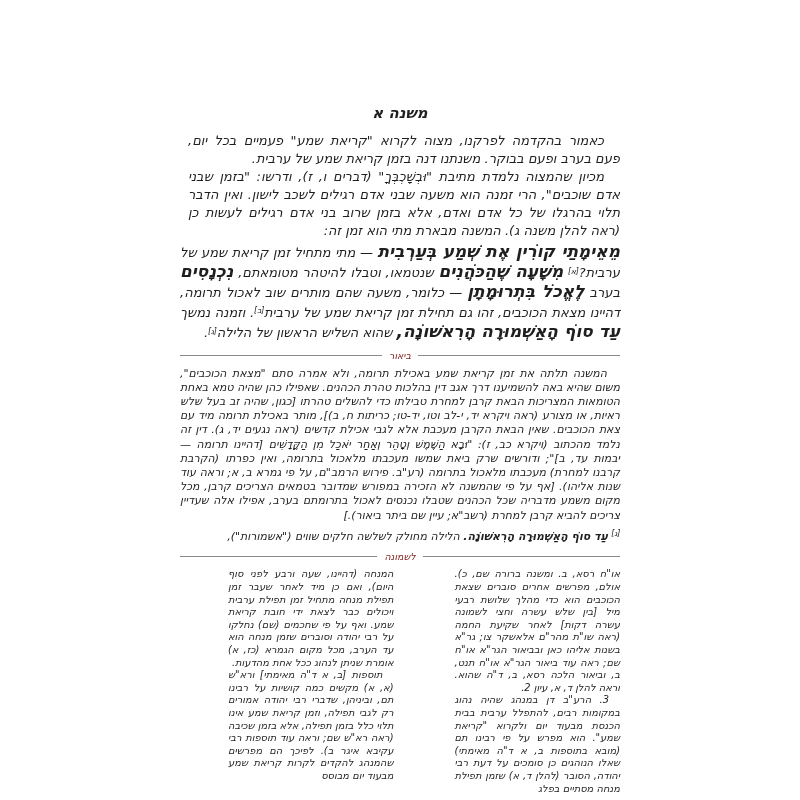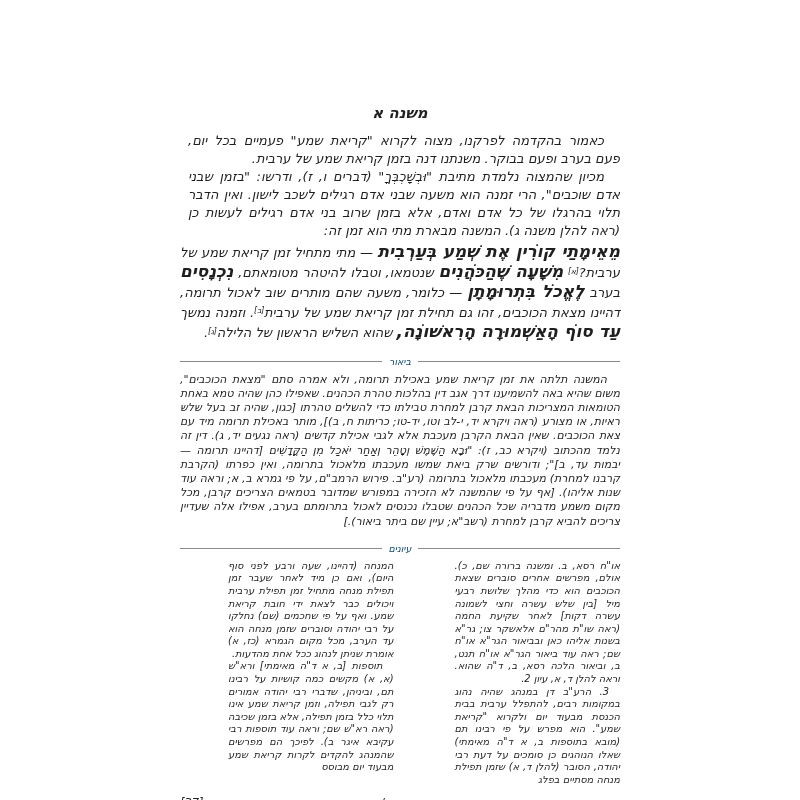--- a/index.html
+++ b/index.html
@@ -42,22 +42,22 @@
   .mishnah .b { font-weight: bold; font-size: 17px; }
   .b { font-weight: bold; }
   .sup {
     font-size: 8px;
     vertical-align: 3.5px;
     letter-spacing: -0.3px;
   }
   .divider {
     display: flex;
     align-items: center;
-    margin: 14px 0 6px 0;
-    color: #0c4a6e;
+    margin: 8px 0 6px 0;
+    color: #7f1d1d;
   }
   .divider::before, .divider::after {
     content: "";
     flex: 1;
     border-top: 1px solid #8a8a8a;
   }
   .divider-label {
     font-size: 9.5px;
     padding: 0 7px;
     white-space: nowrap;
@@ -103,24 +103,25 @@
   <p class="intro">מכיון שהמצוה נלמדת מתיבת "וּבְשָׁכְבְּךָ" (דברים ו, ז), ודרשו: "בזמן שבני אדם שוכבים", הרי זמנה הוא משעה שבני אדם רגילים לשכב לישון. ואין הדבר תלוי בהרגלו של כל אדם ואדם, אלא בזמן שרוב בני אדם רגילים לעשות כן (ראה להלן משנה ג). המשנה מבארת מתי הוא זמן זה:</p>
 
   <p class="mishnah"><span class="b">מֵאֵימָתַי קוֹרִין אֶת שְׁמַע בְּעַרְבִית</span><span> — מתי מתחיל זמן קריאת שמע של ערבית?</span><span class="sup">[א]</span><span> </span><span class="b">מִשָּׁעָה שֶׁהַכֹּהֲנִים</span><span> שנטמאו, וטבלו להיטהר מטומאתם, </span><span class="b">נִכְנָסִים</span><span> בערב </span><span class="b">לֶאֱכֹל בִּתְרוּמָתָן</span><span> — כלומר, משעה שהם מותרים שוב לאכול תרומה, דהיינו מצאת הכוכבים, זהו גם תחילת זמן קריאת שמע של ערבית</span><span class="sup">[ב]</span><span>. וזמנה נמשך </span><span class="b">עַד סוֹף הָאַשְׁמוּרָה הָרִאשׁוֹנָה,</span><span> שהוא השליש הראשון של הלילה</span><span class="sup">[ג]</span><span>.</span></p>
 
   <div class="divider">
     <span class="divider-label">ביאור</span>
   </div>
 
   <div class="beur">
     <p class="indent">המשנה תלתה את זמן קריאת שמע באכילת תרומה, ולא אמרה סתם "מצאת הכוכבים", משום שהיא באה להשמיענו דרך אגב דין בהלכות טהרת הכהנים. שאפילו כהן שהיה טמא באחת הטומאות המצריכות הבאת קרבן למחרת טבילתו כדי להשלים טהרתו [כגון, שהיה זב בעל שלש ראיות, או מצורע (ראה ויקרא יד, י-לב וטו, יד-טו; כריתות ח, ב)], מותר באכילת תרומה מיד עם צאת הכוכבים. שאין הבאת הקרבן מעכבת אלא לגבי אכילת קדשים (ראה נגעים יד, ג). דין זה נלמד מהכתוב (ויקרא כב, ז): "וּבָא הַשֶּׁמֶשׁ וְטָהֵר וְאַחַר יֹאכַל מִן הַקֳּדָשִׁים [דהיינו תרומה — יבמות עד, ב]"; ודורשים שרק ביאת שמשו מעכבתו מלאכול בתרומה, ואין כפרתו (הקרבת קרבנו למחרת) מעכבתו מלאכול בתרומה (רע"ב. פירוש הרמב"ם, על פי גמרא ב, א; וראה עוד שנות אליהו). [אף על פי שהמשנה לא הזכירה במפורש שמדובר בטמאים הצריכים קרבן, מכל מקום משמע מדבריה שכל הכהנים שטבלו נכנסים לאכול בתרומתם בערב, אפילו אלה שעדיין צריכים להביא קרבן למחרת (רשב"א; עיין שם ביתר ביאור).]</p>
+    <p class="p3"><span class="sup">[ג]</span><span> </span><span class="b">עַד סוֹף הָאַשְׁמוּרָה הָרִאשׁוֹנָה.</span><span> הלילה מחולק לשלשה חלקים שווים ("אשמורות"),</span></p>
   </div>
 
   <div class="divider">
-    <span class="divider-label">עיונים</span>
+    <span class="divider-label">לשמונה</span>
   </div>
 
   <div class="iyunim">
     <div class="col">
       <p>או"ח רסא, ב. ומשנה ברורה שם, כ). אולם, מפרשים אחרים סוברים שצאת הכוכבים הוא כדי מהלך שלושת רבעי מיל [בין שלש עשרה וחצי לשמונה עשרה דקות] לאחר שקיעת החמה (ראה שו"ת מהר"ם אלאשקר צו; גר"א בשנות אליהו כאן ובביאור הגר"א או"ח שם; ראה עוד ביאור הגר"א או"ח תנט, ב, וביאור הלכה רסא, ב, ד"ה שהוא. וראה להלן ד, א, עיון 2.</p>
       <p class="indent">3. הרע"ב דן במנהג שהיה נהוג במקומות רבים, להתפלל ערבית בבית הכנסת מבעוד יום ולקרוא "קריאת שמע". הוא מפרש על פי רבינו תם (מובא בתוספות ב, א ד"ה מאימתי) שאלו הנוהגים כן סומכים על דעת רבי יהודה, הסובר (להלן ד, א) שזמן תפילת מנחה מסתיים בפלג</p>
     </div>
     <div class="col">
       <p>המנחה (דהיינו, שעה ורבע לפני סוף היום), ואם כן מיד לאחר שעבר זמן תפילת מנחה מתחיל זמן תפילת ערבית ויכולים כבר לצאת ידי חובת קריאת שמע. ואף על פי שחכמים (שם) נחלקו על רבי יהודה וסוברים שזמן מנחה הוא עד הערב, מכל מקום הגמרא (כז, א) אומרת שניתן לנהוג ככל אחת מהדעות.</p>
       <p class="indent">תוספות [ב, א ד"ה מאימתי] ורא"ש (א, א) מקשים כמה קושיות על רבינו תם, וביניהן, שדברי רבי יהודה אמורים רק לגבי תפילה, וזמן קריאת שמע אינו תלוי כלל בזמן תפילה, אלא בזמן שכיבה (ראה רא"ש שם; וראה עוד תוספות רבי עקיבא איגר ב). לפיכך הם מפרשים שהמנהג להקדים לקרות קריאת שמע מבעוד יום מבוסס</p>

